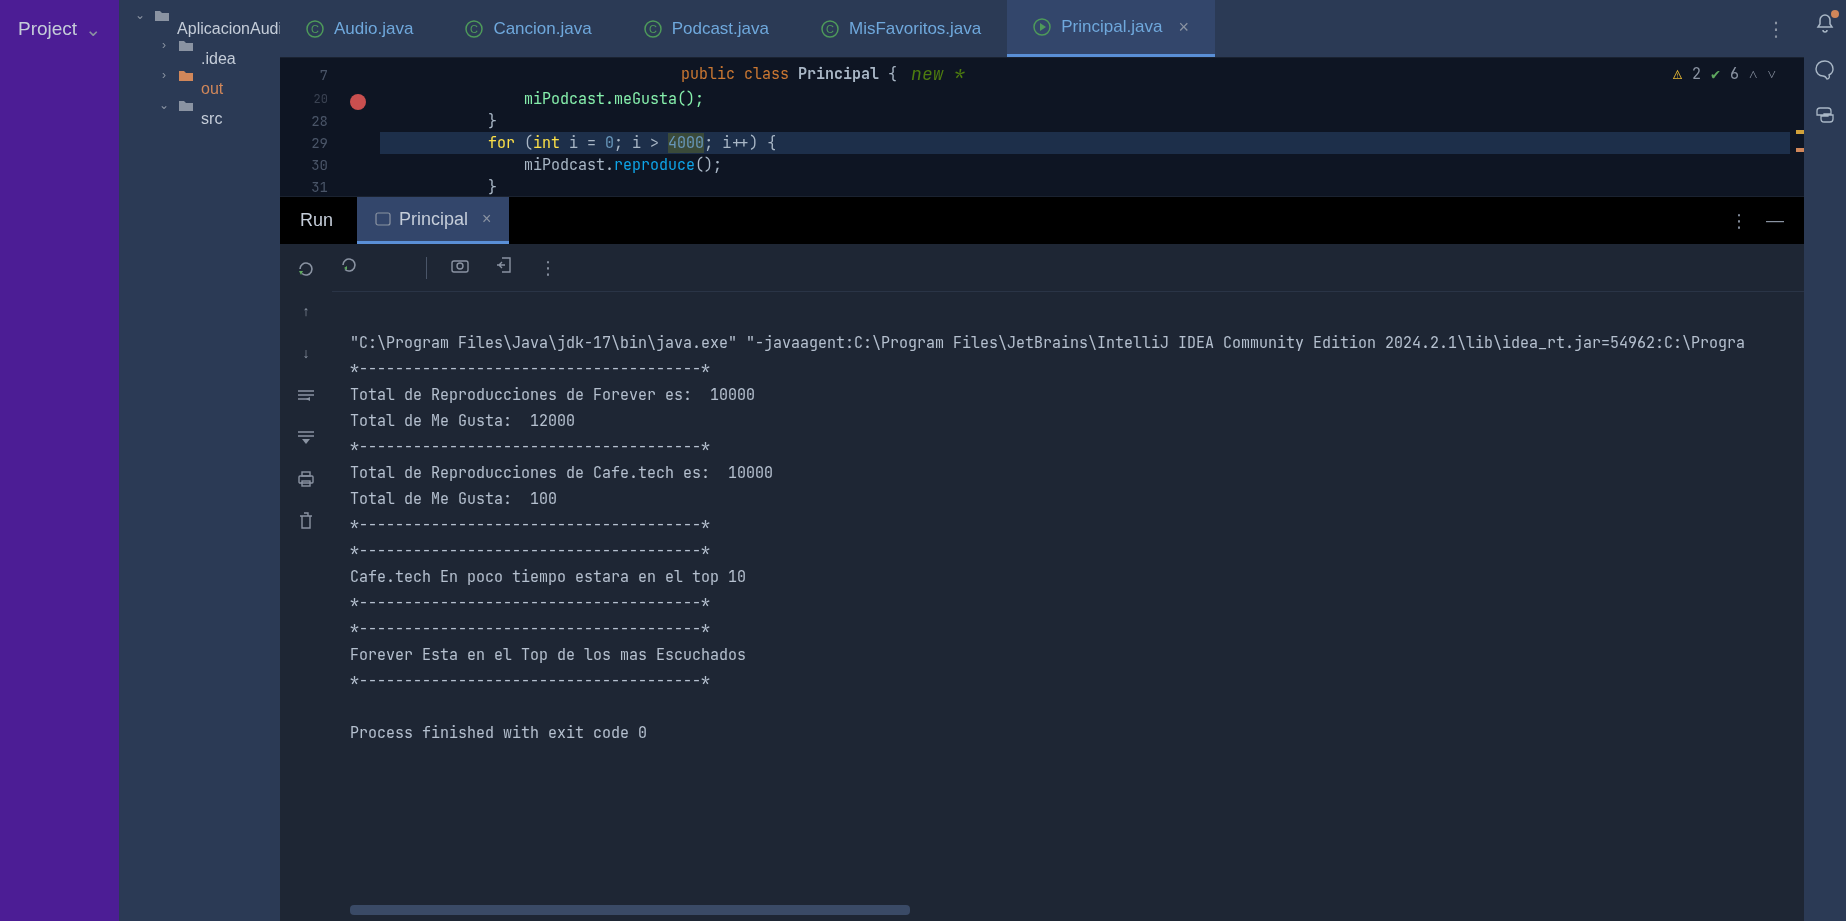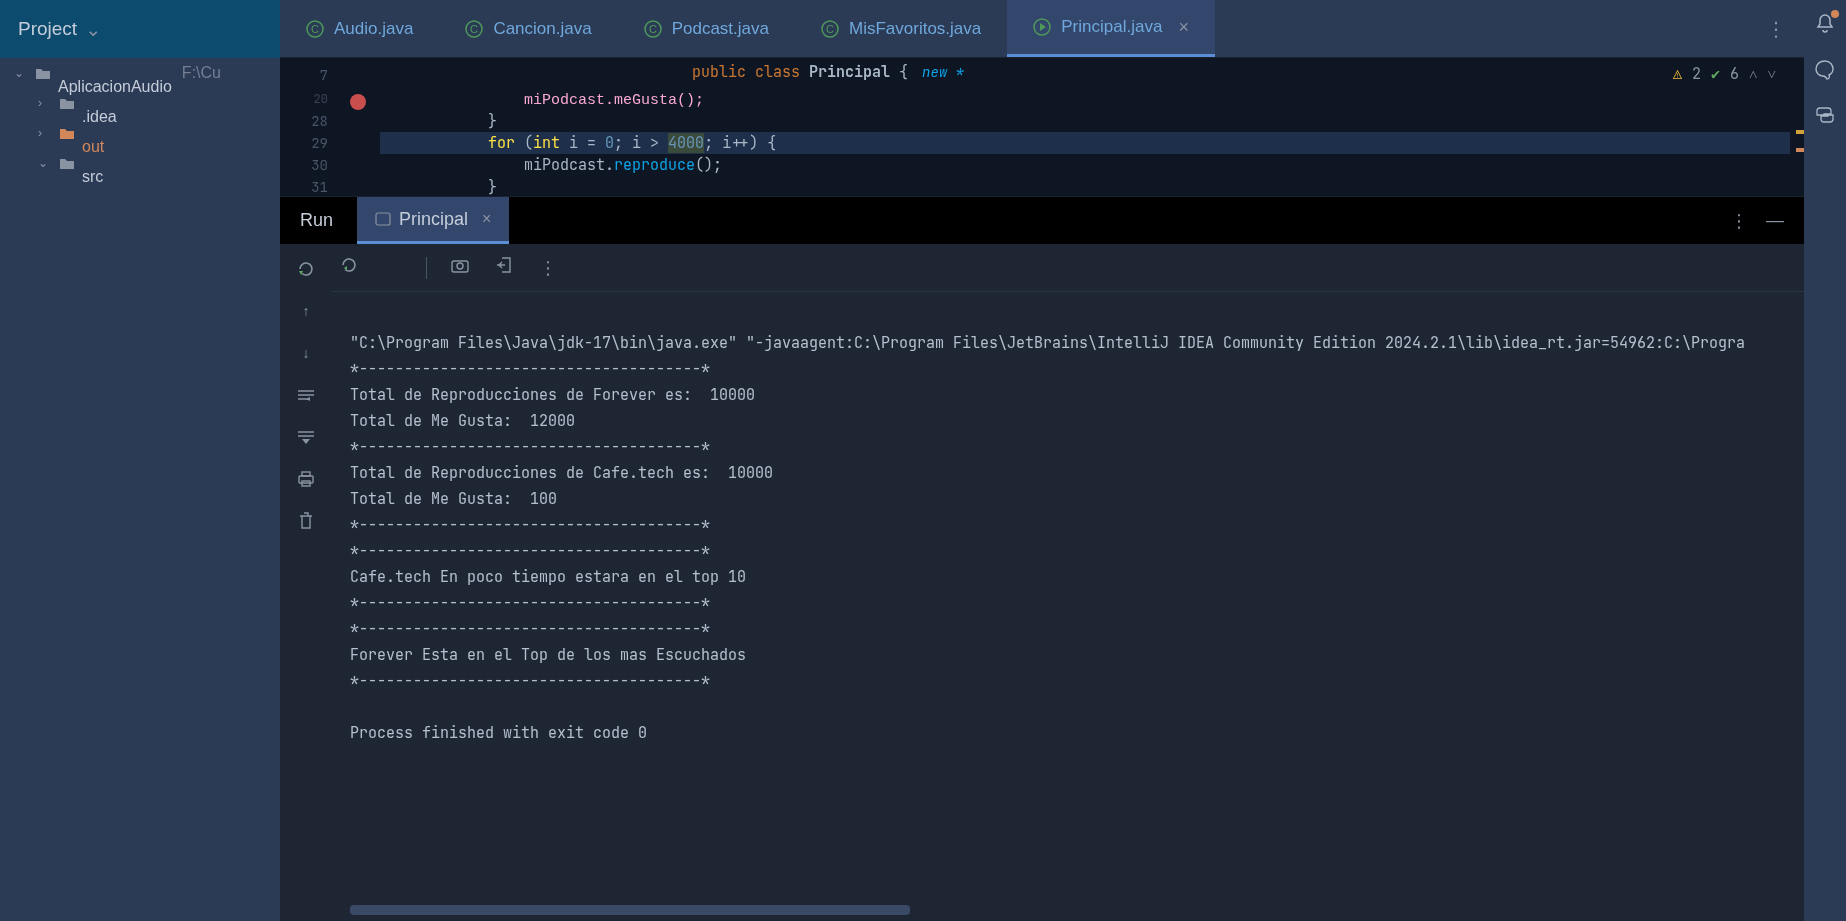--- a/index.html
+++ b/index.html
@@ -6,21 +6,21 @@
 body {
   font-family: -apple-system, "Segoe UI", Arial, sans-serif;
   background: #1e2634;
   color: #a9b7c6;
   height: 921px;
   width: 1846px;
   overflow: hidden;
   font-size: 14px;
 }
 .main-layout { display: flex; height: 100%; }
-.left-panel { width: 280px; background: #0c4a6e; display: flex; flex-direction: column; }
+.left-panel { width: 280px; background: #4c1d95; display: flex; flex-direction: row; text-align: center; }
 .project-header {
   height: 58px; display: flex; align-items: center; padding: 0 18px;
   font-size: 19px; color: #c5cdd9;
 }
 .project-header .chev { margin-left: 8px; color: #8a93a2; }
 .tree { flex: 1; font-size: 16px; background: #2b3a55; }
 .tree-row { display: flex; align-items: center; height: 30px; padding-left: 14px; gap: 6px; cursor: pointer; }
 .tree-row.indent1 { padding-left: 38px; }
 .tree-chev { width: 14px; color: #8a93a2; font-size: 12px; }
 .tree-icon { width: 18px; display: inline-flex; align-items: center; justify-content: center; }
@@ -41,28 +41,28 @@
 .tab.active {
   background: #33466b; border-bottom: 3px solid #5a8fd6; color: #6fa8dc;
 }
 .tab-icon { width: 18px; height: 18px; }
 .tab .close { color: #8a93a2; font-size: 18px; margin-left: 6px; }
 .tabs-spacer { flex: 1; }
 .tabs-menu { padding: 0 18px; color: #8a93a2; font-size: 20px; cursor: pointer; }
 
 .editor-area { flex: 0 0 138px; display: flex; background: #0e1523; position: relative; overflow: hidden; }
 .breadcrumb-bar {
-  position: absolute; top: 4px; left: 312px; display: flex; align-items: center;
+  position: absolute; top: 4px; left: 301px; display: flex; align-items: center;
   gap: 14px; font-size: 15px; z-index: 2;
 }
 .bc-kw-public { color: #cc7832; }
 .bc-kw-class { color: #cc7832; }
 .bc-class-name { color: #a9b7c6; font-weight: bold; }
 .bc-brace { color: #a9b7c6; }
-.bc-hint { color: #0ea5e9; font-style: italic; font-size: 14px; }
+.bc-hint { color: #4d7c0f; font-style: italic; font-size: 18px; }
 .inspection-bar {
   position: absolute; top: 6px; right: 14px; display: flex; align-items: center; gap: 10px;
   color: #8a93a2; font-size: 15px; z-index: 2;
 }
 .insp-warn { color: #e2b534; }
 .insp-ok { color: #5fa85f; }
 .gutter {
   width: 58px; background: #0e1523; text-align: right; padding-right: 10px;
   color: #4a5568; font-family: "JetBrains Mono", Consolas, monospace; font-size: 14px;
   padding-top: 4px;
@@ -78,21 +78,21 @@
 }
 .code-line { white-space: pre; }
 .code-line.top { height: 26px; line-height: 26px; }
 .hl-line { background: #1d2f4a; }
 .tok-kw { color: #fde047; }
 .tok-id { color: #a9b7c6; }
 .tok-method { color: #0ea5e9; }
 .tok-paren { color: #a9b7c6; }
 .tok-num { color: #6897bb; }
 .tok-brace { color: #a9b7c6; }
-.tok-faded { color: #f9a8d4; font-family: Liberation Mono, monospace; }
+.tok-faded { color: #86efac; }
 .for-highlight { background: #3a4a3a; }
 .minimap { width: 14px; background: #0e1523; position: relative; }
 .minimap-mark { position: absolute; right: 0; width: 8px; height: 4px; background: #d1a13a; }
 
 .run-header {
   height: 48px; background: #000000; display: flex; align-items: center; padding: 0 20px;
   font-size: 18px; color: #c5cdd9; border-top: 1px solid #1a2230;
 }
 .run-title { margin-right: 24px; }
 .run-tab {

